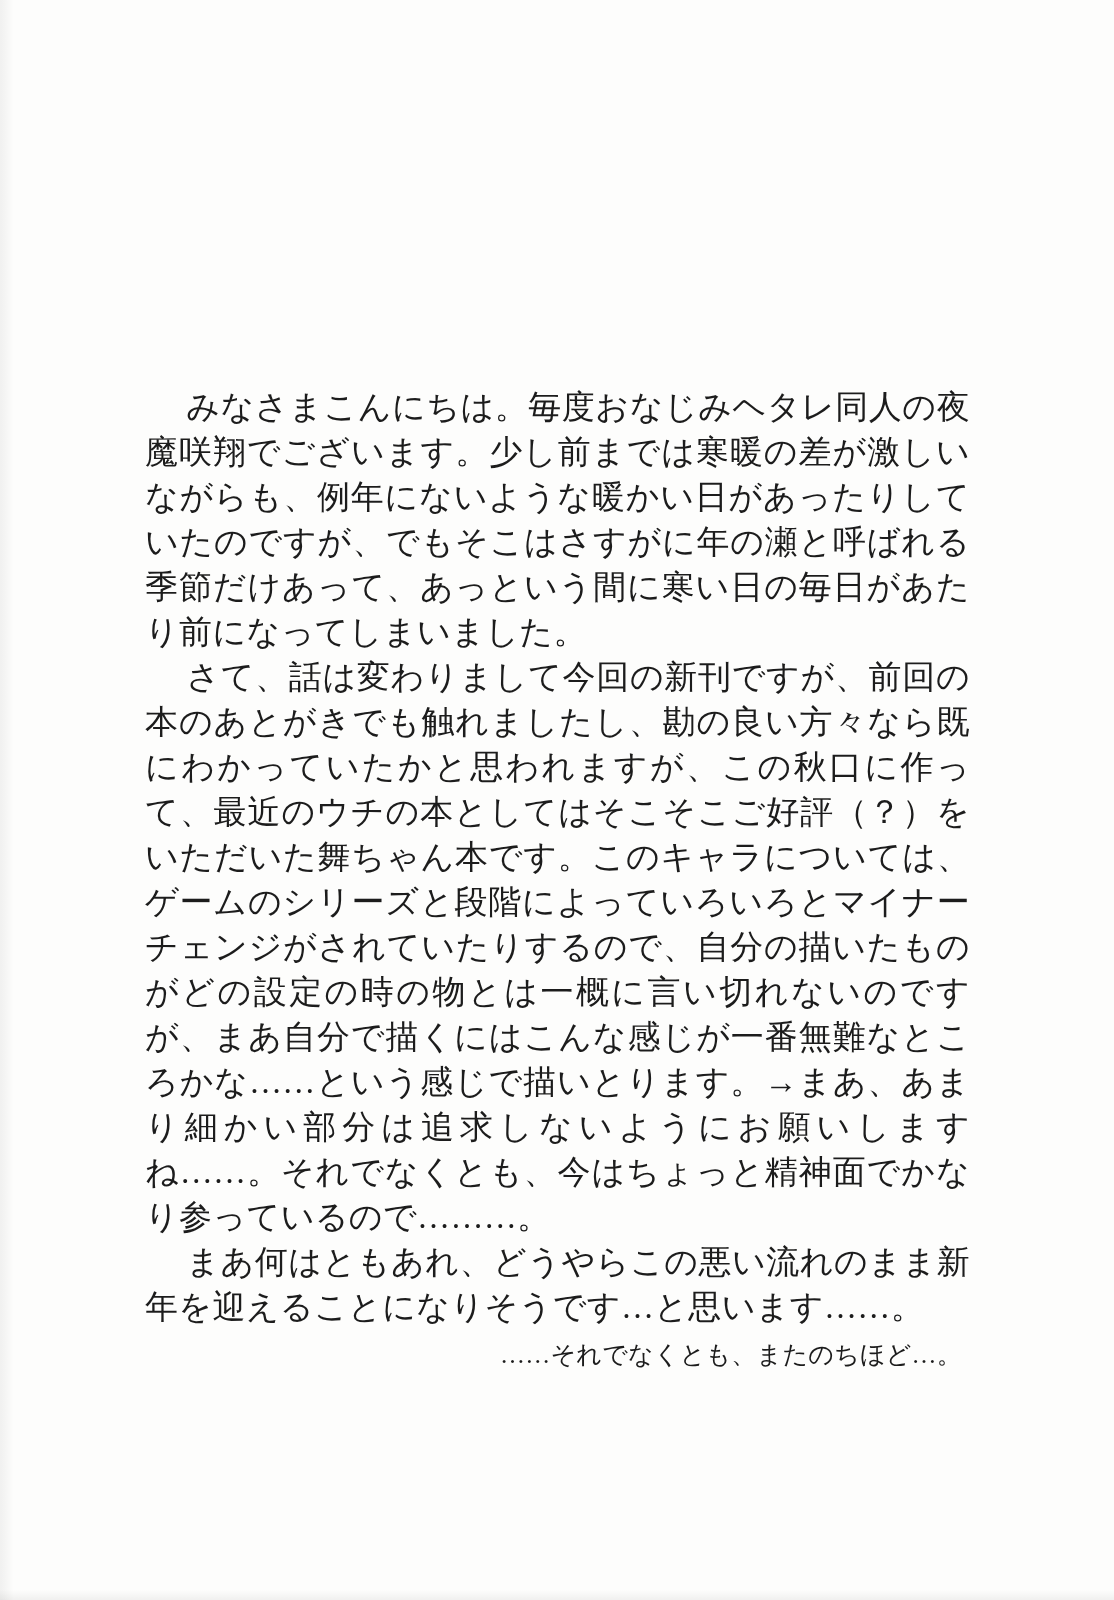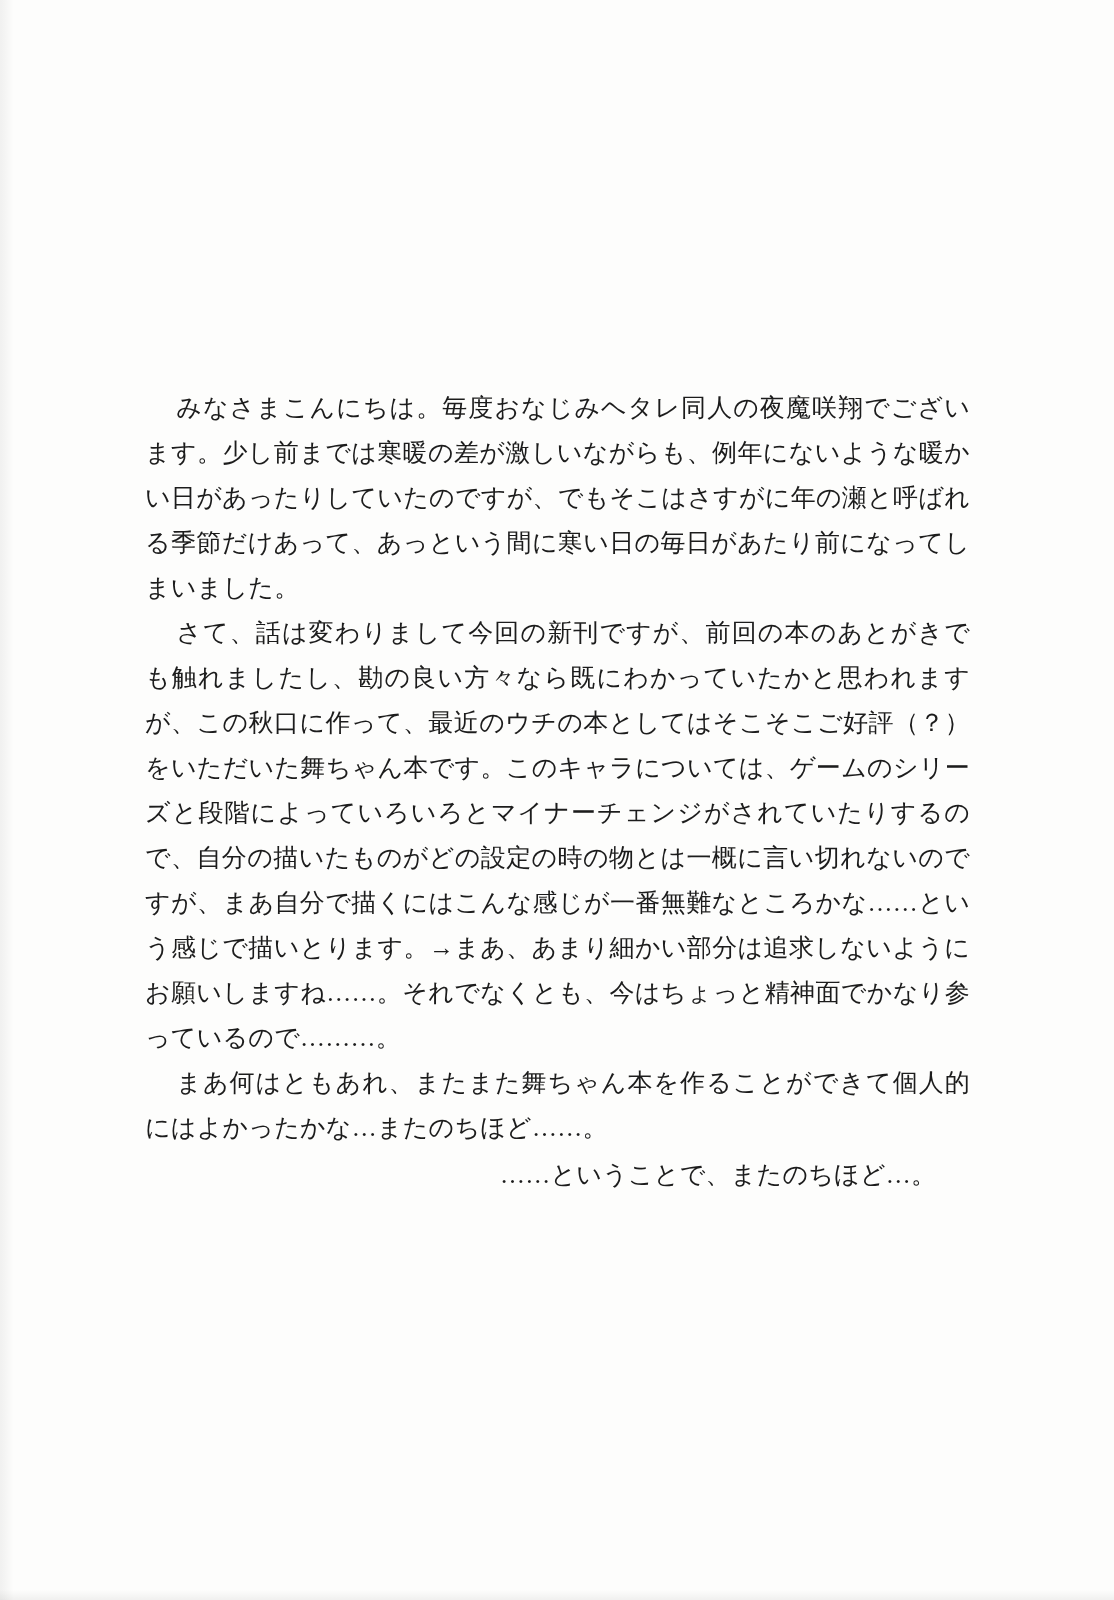--- a/index.html
+++ b/index.html
@@ -21,21 +21,21 @@
     background: #fdfdfc;
   }
   .afterword {
     position: absolute;
     left: 145px;
     top: 385px;
     width: 825px;
   }
   .para {
     margin: 0 0 0 0;
-    font-size: 25px;
+    font-size: 33px;
     line-height: 45px;
     letter-spacing: 0.01em;
     text-align: justify;
     text-justify: inter-character;
     font-weight: 500;
     color: #1c1c1c;
   }
   .para.indent {
     text-indent: 1.25em;
   }
@@ -68,19 +68,19 @@
   }
 </style>
 </head>
 <body>
 
 <div class="page">
 
   <div class="afterword">
     <p class="para indent">みなさまこんにちは。毎度おなじみヘタレ同人の夜魔咲翔でございます。少し前までは寒暖の差が激しいながらも、例年にないような暖かい日があったりしていたのですが、でもそこはさすがに年の瀬と呼ばれる季節だけあって、あっという間に寒い日の毎日があたり前になってしまいました。</p>
     <p class="para indent">さて、話は変わりまして今回の新刊ですが、前回の本のあとがきでも触れましたし、勘の良い方々なら既にわかっていたかと思われますが、この秋口に作って、最近のウチの本としてはそこそこご好評（？）をいただいた舞ちゃん本です。このキャラについては、ゲームのシリーズと段階によっていろいろとマイナーチェンジがされていたりするので、自分の描いたものがどの設定の時の物とは一概に言い切れないのですが、まあ自分で描くにはこんな感じが一番無難なところかな……という感じで描いとります。→まあ、あまり細かい部分は追求しないようにお願いしますね……。それでなくとも、今はちょっと精神面でかなり参っているので………。</p>
-    <p class="para indent">まあ何はともあれ、またまた舞ちゃん本を作ることができて個人的にはよかったかな…またのちほど……。</p>
-    <p class="closing">……ということで、またのちほど…。</p>
+    <p class="para indent">まあ何はともあれ、どうやらこの悪い流れのまま新年を迎えることになりそうです…と思います……。</p>
+    <p class="closing">……それでなくとも、またのちほど…。</p>
   </div>
 
   <div class="edge-shadow-left"></div>
   <div class="edge-shadow-bottom"></div>
 </div>
 
 </body></html>

